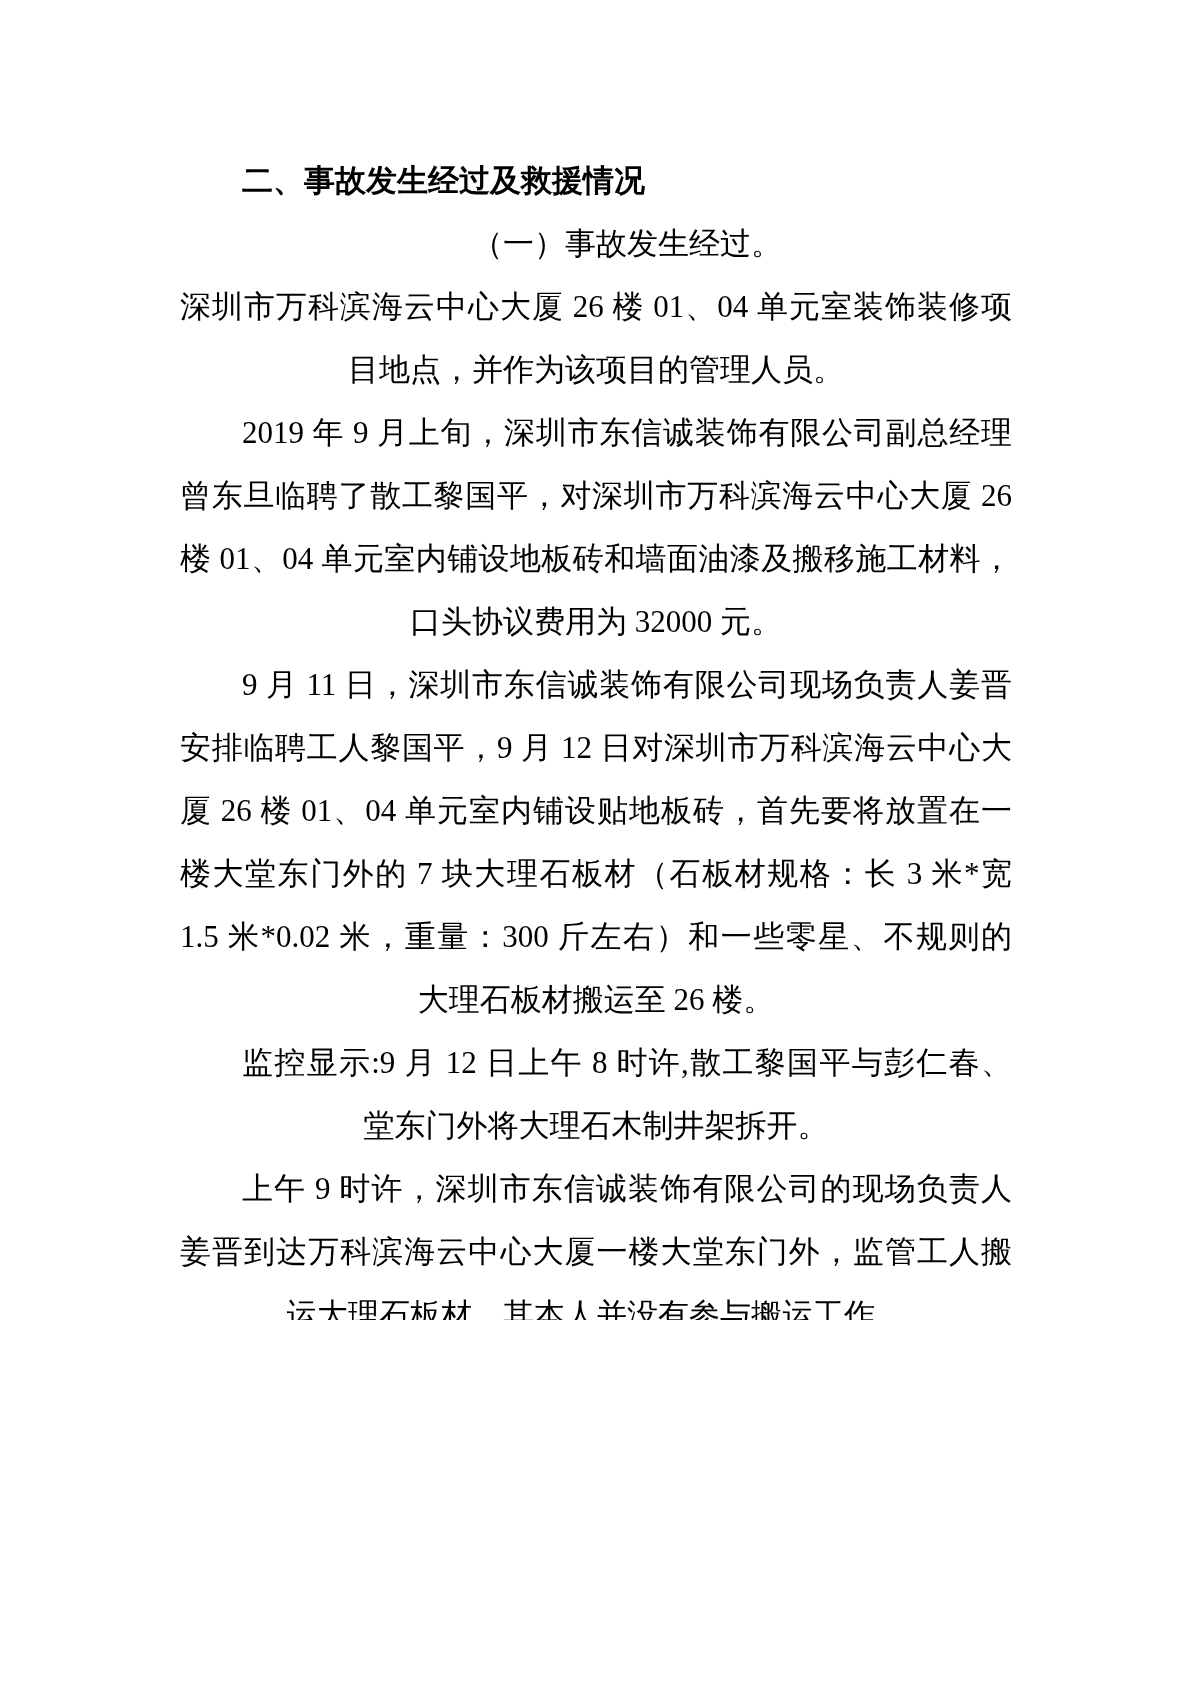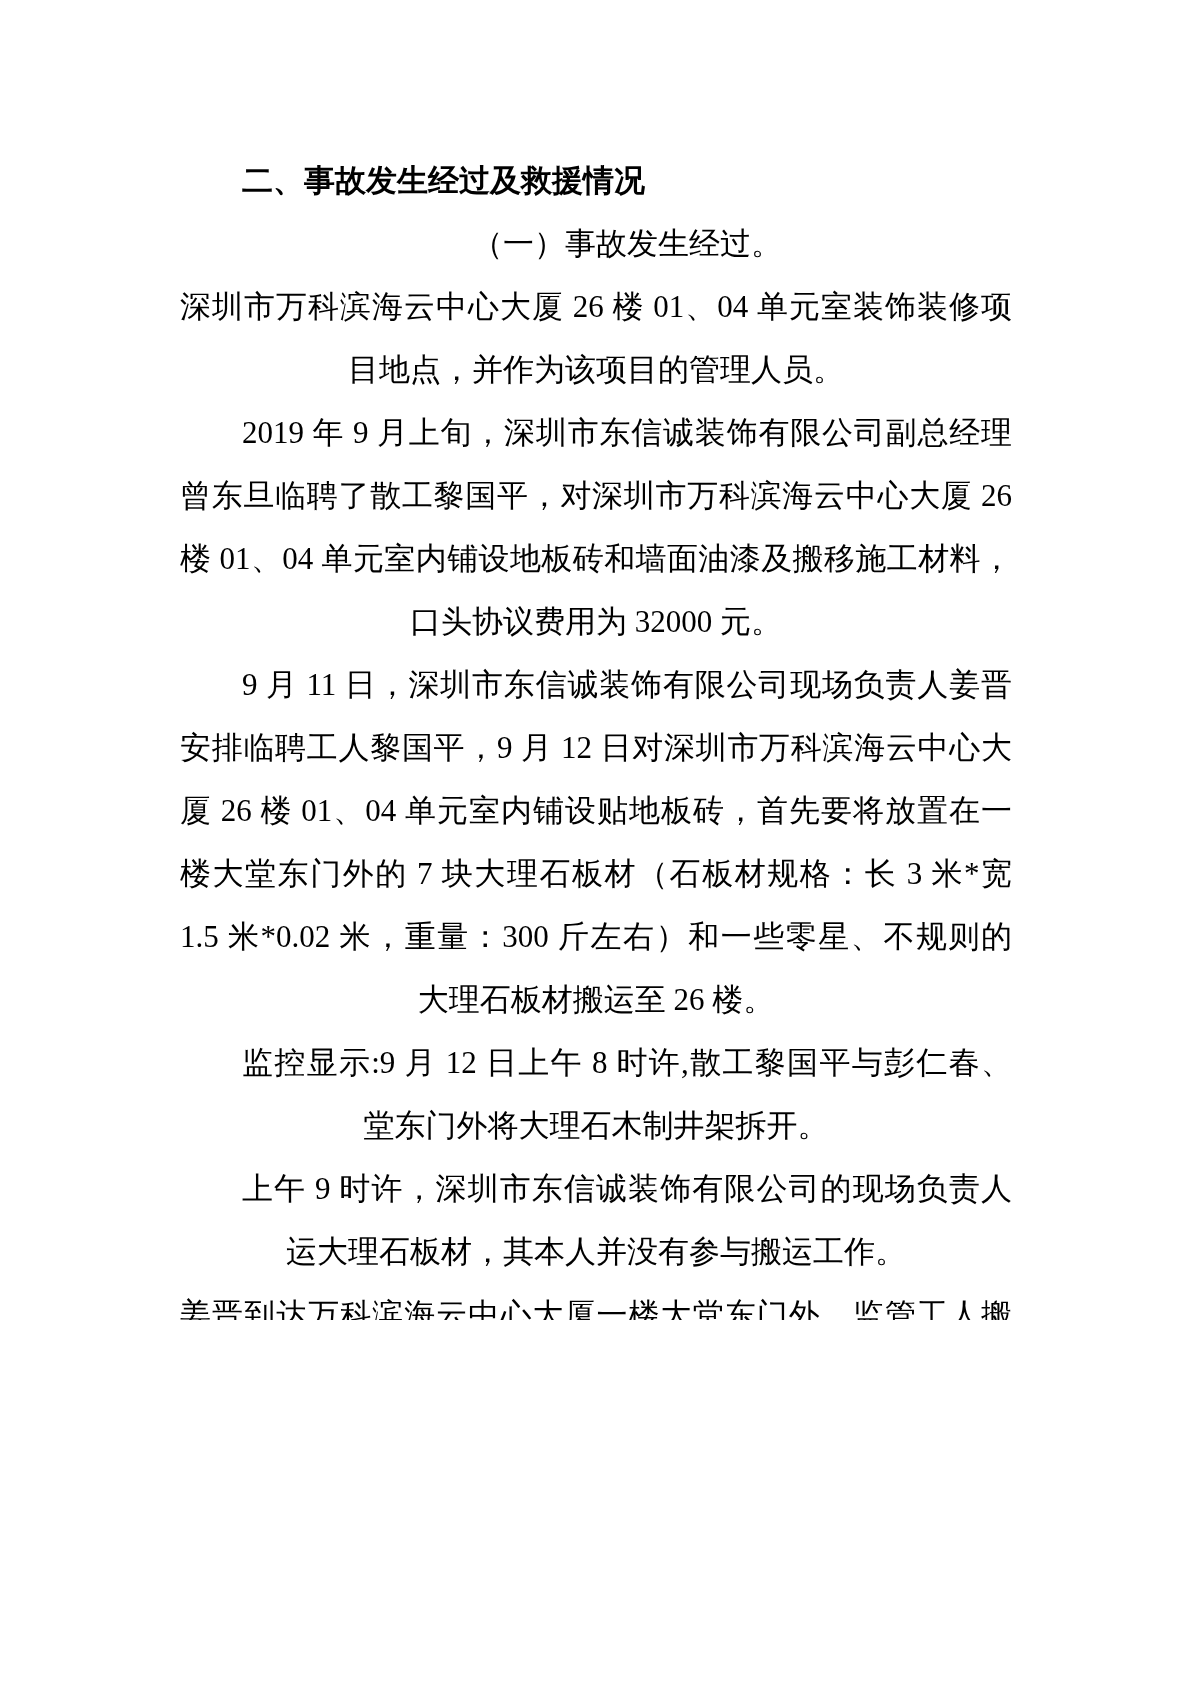--- a/index.html
+++ b/index.html
@@ -73,18 +73,18 @@
         <div class="line e">口头协议费用为 32000 元。</div>
         <div class="line indent j">9 月 11 日，深圳市东信诚装饰有限公司现场负责人姜晋</div>
         <div class="line j">安排临聘工人黎国平，9 月 12 日对深圳市万科滨海云中心大</div>
         <div class="line j">厦 26 楼 01、04 单元室内铺设贴地板砖，首先要将放置在一</div>
         <div class="line j">楼大堂东门外的 7 块大理石板材（石板材规格：长 3 米*宽</div>
         <div class="line j">1.5 米*0.02 米，重量：300 斤左右）和一些零星、不规则的</div>
         <div class="line e">大理石板材搬运至 26 楼。</div>
         <div class="line indent j">监控显示:9 月 12 日上午 8 时许,散工黎国平与彭仁春、</div>
         <div class="line e">堂东门外将大理石木制井架拆开。</div>
         <div class="line indent j">上午 9 时许，深圳市东信诚装饰有限公司的现场负责人</div>
+        <div class="line j">姜晋到达万科滨海云中心大厦一楼大堂东门外，监管工人搬</div>
         <div class="line e">运大理石板材，其本人并没有参与搬运工作。</div>
-        <div class="line j">姜晋到达万科滨海云中心大厦一楼大堂东门外，监管工人搬</div>
       </div>
   </div>
   <div class="pageno">9</div>
 </div>
 
 </body></html>

